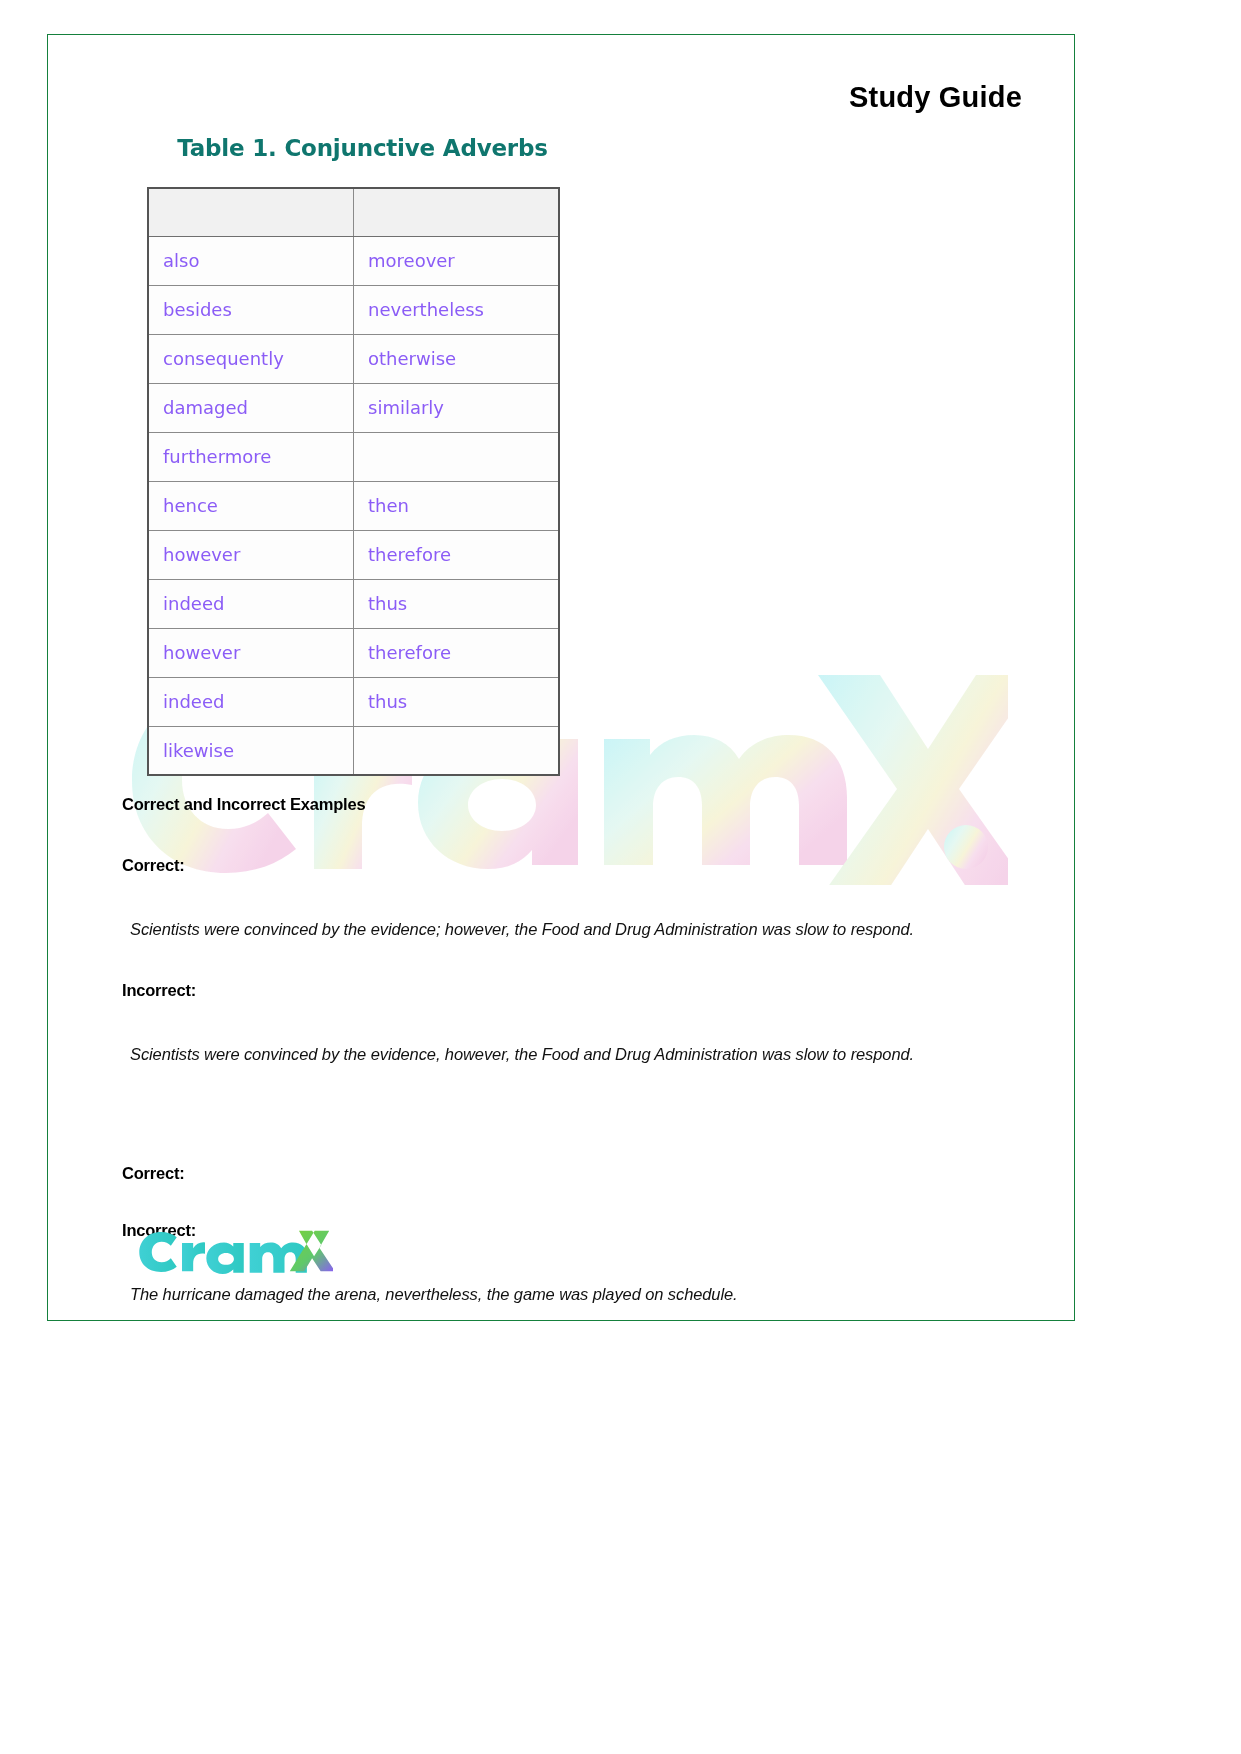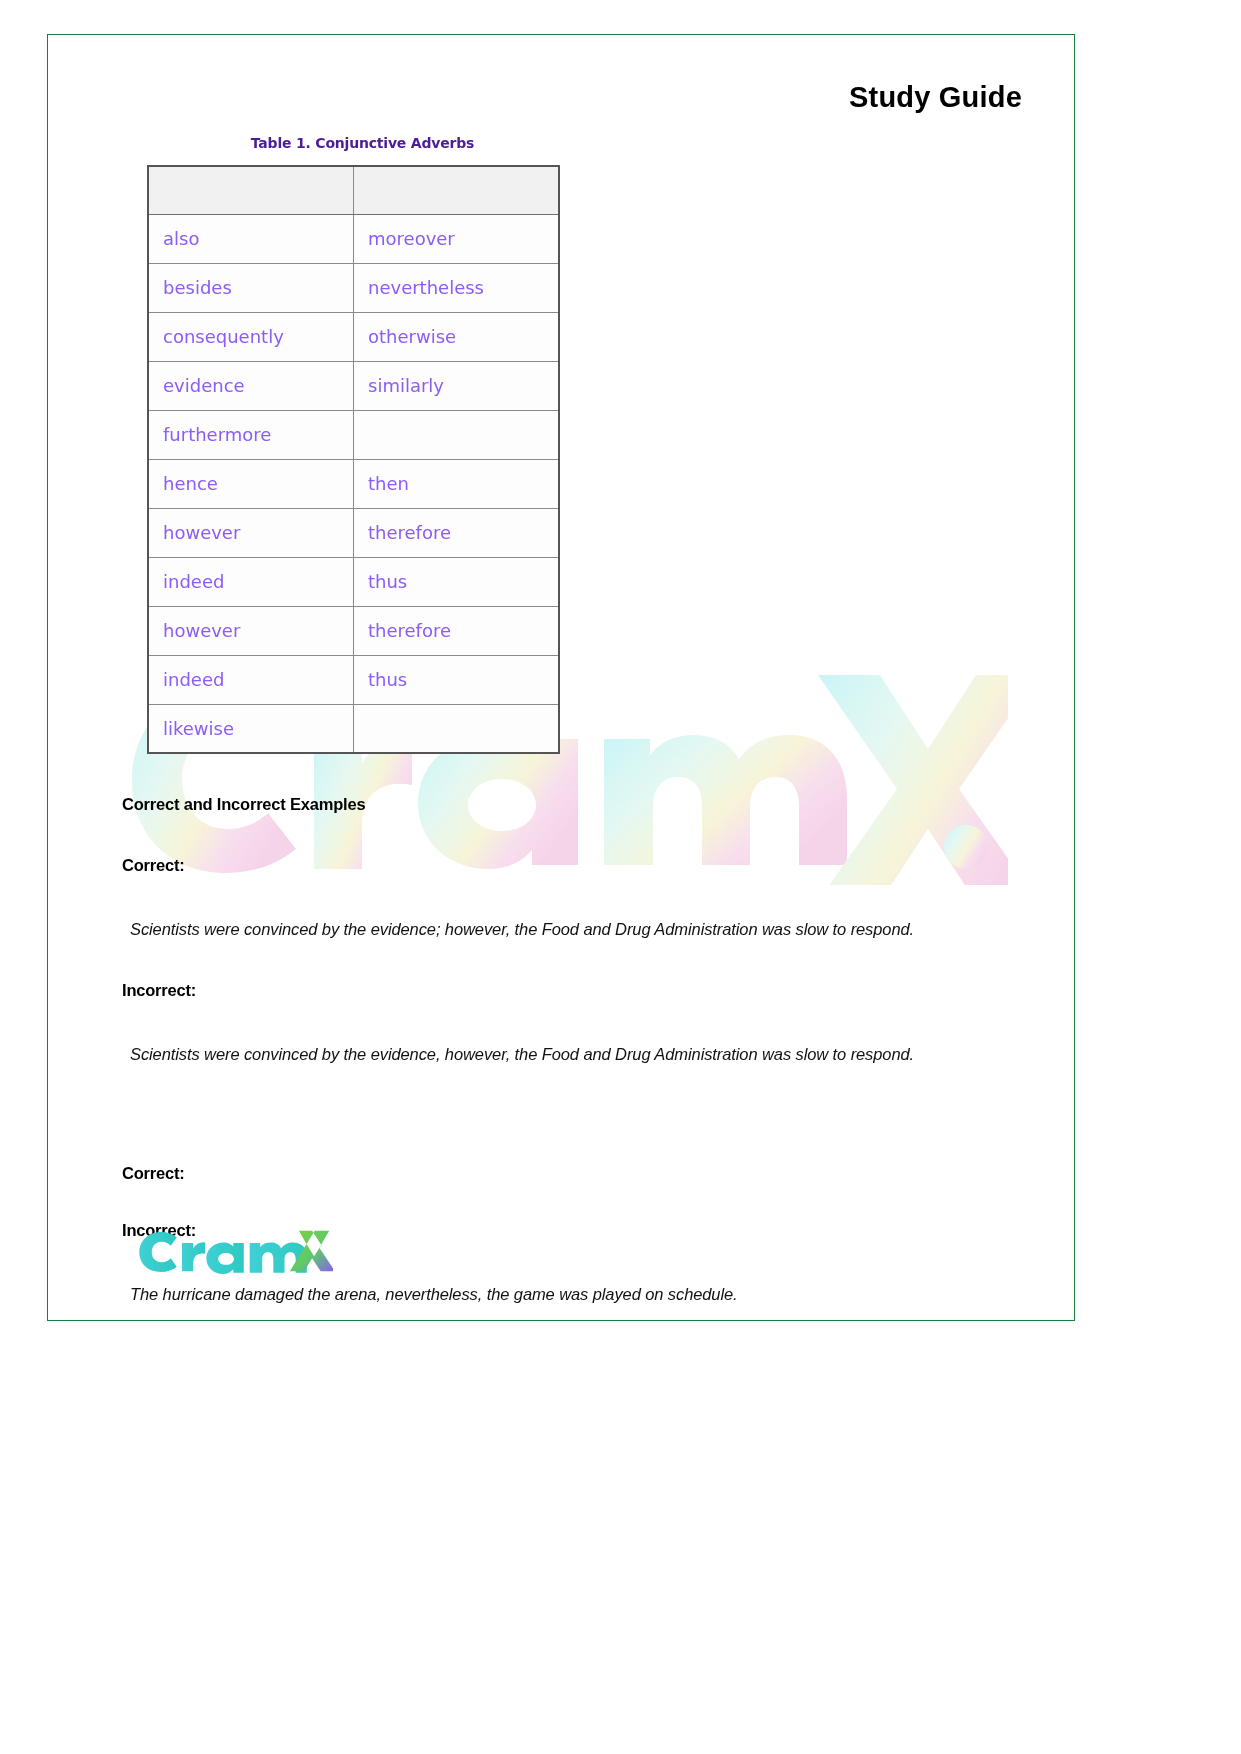--- a/index.html
+++ b/index.html
@@ -55,26 +55,26 @@
   
   .table-block {
     position: absolute;
     left: 90px;
     top: 100px;
     width: 425px;
     z-index: 1;
   }
   .table-title {
     font-family: "DejaVu Sans", sans-serif;
-    font-size: 14px;
-    font-weight: bold;
-    color: #4c1d95;
+    font-size: 23px;
+    font-weight: bold;
+    color: #0f766e;
     text-align: center;
     padding-left: 24px;
-    padding-bottom: 14px;
+    padding-bottom: 26px;
     letter-spacing: -0.2px;
   }
   table.adverbs {
     border-collapse: collapse;
     width: 413px;
     margin-left: 9px;
     table-layout: fixed;
     background: #fdfdfd;
   }
   table.adverbs td {
@@ -195,21 +195,21 @@
         </tr>
         <tr class="body-row">
           <td>besides</td>
           <td>nevertheless</td>
         </tr>
         <tr class="body-row">
           <td>consequently</td>
           <td>otherwise</td>
         </tr>
         <tr class="body-row">
-          <td>evidence</td>
+          <td>damaged</td>
           <td>similarly</td>
         </tr>
         <tr class="body-row">
           <td>furthermore</td>
           <td></td>
         </tr>
         <tr class="body-row">
           <td>hence</td>
           <td>then</td>
         </tr>

